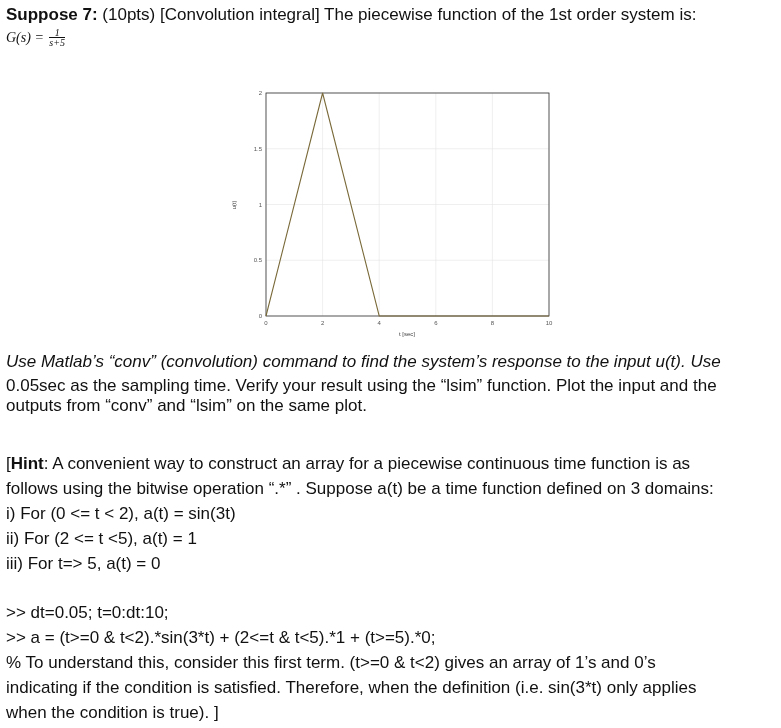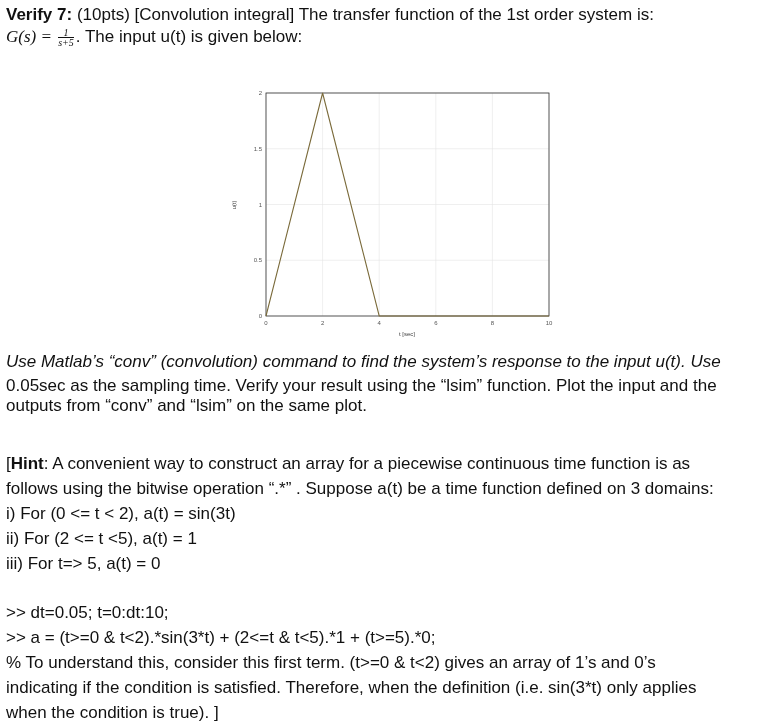--- a/index.html
+++ b/index.html
@@ -1,36 +1,36 @@
 <!DOCTYPE html>
 <html><head>
 <meta charset="utf-8">
 <style>
   html, body { margin:0; padding:0; background:#ffffff; }
   body { width:781px; height:728px; position:relative; overflow:hidden;
          font-family:"Liberation Sans", sans-serif; color:#111; }
   .line { position:absolute; left:6px; font-size:17px; white-space:nowrap; line-height:20px; }
   .bold { font-weight:bold; }
-  .math { font-family:"Liberation Serif", serif; font-style:italic; font-size:17px; }
+  .math { font-family:"Liberation Serif", serif; font-style:italic; font-size:14px; }
   .frac { display:inline-block; vertical-align:middle; text-align:center;
           font-family:"Liberation Serif", serif; font-style:italic; font-size:10px; line-height:9px; margin:0 2px; }
   .frac .num { display:block; border-bottom:1px solid #111; padding:0 1px; }
   .frac .den { display:block; }
   #chart { position:absolute; left:220px; top:86px; width:345px; height:260px; }
   .tick { font-size:6px; fill:#555; font-family:"Liberation Sans", sans-serif; }
   .axlabel { font-size:6px; fill:#444; font-family:"Liberation Sans", sans-serif; }
 </style>
 </head>
 <body>
 
 <div class="line" style="top:5px;">
-  <span class="bold">Verify 7:</span><span> (10pts) [Convolution integral] The transfer function of the 1st order system is:</span>
+  <span class="bold">Suppose 7:</span><span> (10pts) [Convolution integral] The piecewise function of the 1st order system is:</span>
 </div>
 <div class="line" style="top:27px;">
-  <span class="math">G(s) = </span><span class="frac"><span class="num">1</span><span class="den">s+5</span></span><span>. The input u(t) is given below:</span>
+  <span class="math">G(s) = </span><span class="frac"><span class="num">1</span><span class="den">s+5</span></span>
 </div>
 
 <svg id="chart" viewBox="220 86 345 260" xmlns="http://www.w3.org/2000/svg">
   <g id="grid">
       <line x1="266" x2="266" y1="93" y2="316" stroke="#e4e4e4" stroke-width="0.6"></line>
       <line x1="322.6" x2="322.6" y1="93" y2="316" stroke="#e4e4e4" stroke-width="0.6"></line>
       <line x1="379.2" x2="379.2" y1="93" y2="316" stroke="#e4e4e4" stroke-width="0.6"></line>
       <line x1="435.79999999999995" x2="435.79999999999995" y1="93" y2="316" stroke="#e4e4e4" stroke-width="0.6"></line>
       <line x1="492.4" x2="492.4" y1="93" y2="316" stroke="#e4e4e4" stroke-width="0.6"></line>
       <line x1="549" x2="549" y1="93" y2="316" stroke="#e4e4e4" stroke-width="0.6"></line>

